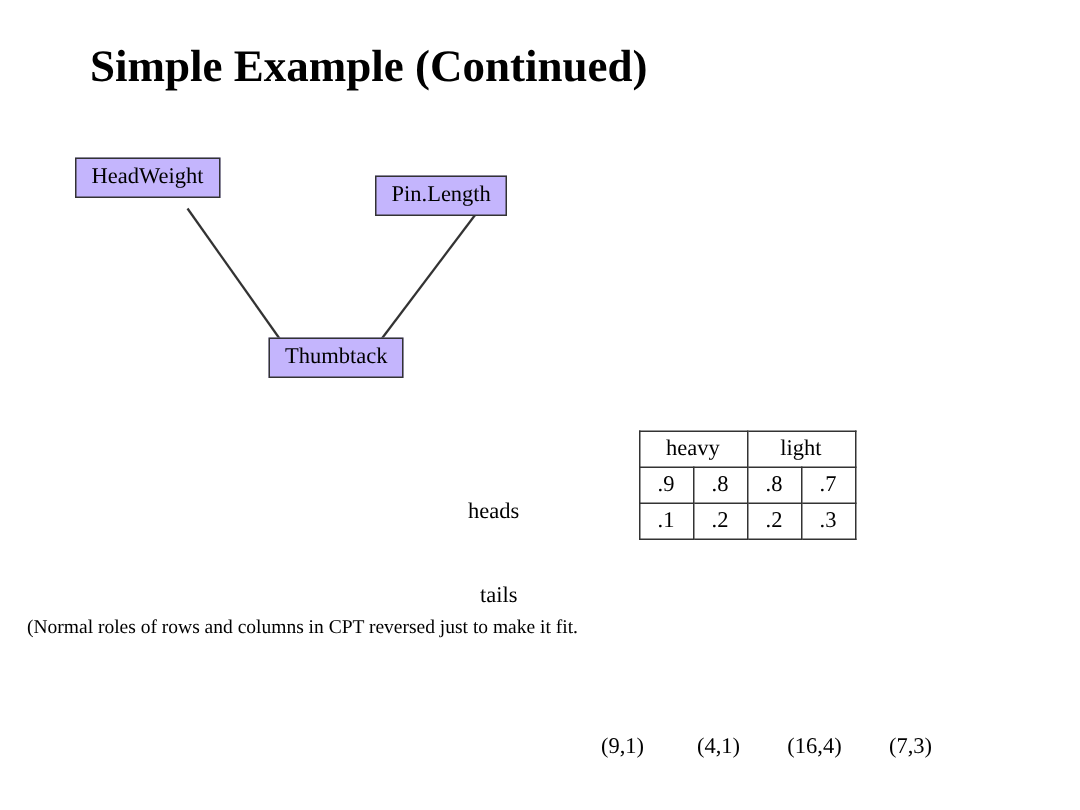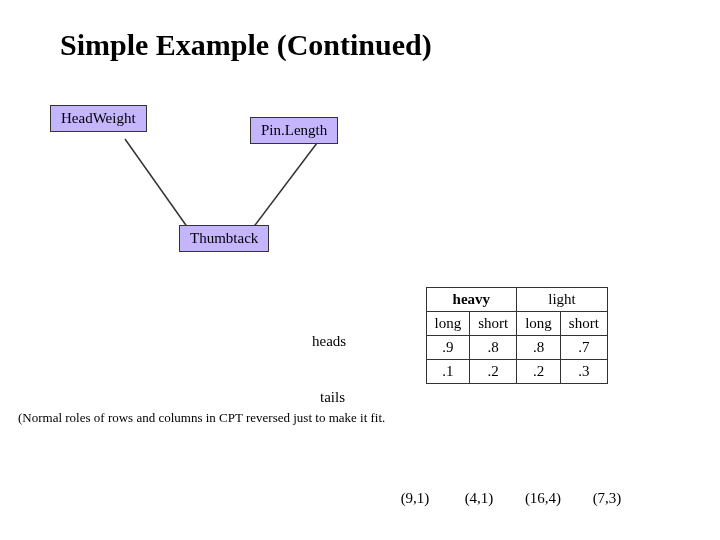--- a/index.html
+++ b/index.html
@@ -145,29 +145,22 @@
   <div class="node node-pinlength">Pin.Length</div>
   <div class="node node-thumbtack">Thumbtack</div>
 
   <div class="label-heads">heads</div>
   <div class="label-tails">tails</div>
 
   <table class="cpt-table">
     <tbody>
         <tr>
       <td class="no-border" style="border:none;"></td>
-      <td colspan="2" style="text-align:center; border:1.5px solid #333;font-weight:bold;">heavy</td>
+      <td colspan="2" style="text-align:center; border:1.5px solid #333;">heavy</td>
       <td colspan="2" style="text-align:center; border:1.5px solid #333;">light</td>
-    </tr>
-    <tr>
-      <td class="no-border" style="border:none;"></td>
-      <td>long</td>
-      <td>short</td>
-      <td>long</td>
-      <td>short</td>
     </tr>
     <tr>
       <td class="no-border" style="border:none;"></td>
       <td>.9</td>
       <td>.8</td>
       <td>.8</td>
       <td>.7</td>
     </tr>
     <tr>
       <td class="no-border" style="border:none;"></td>

